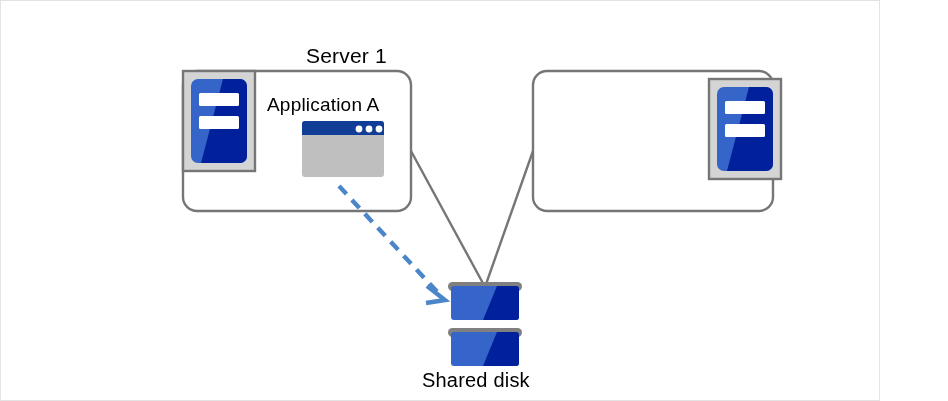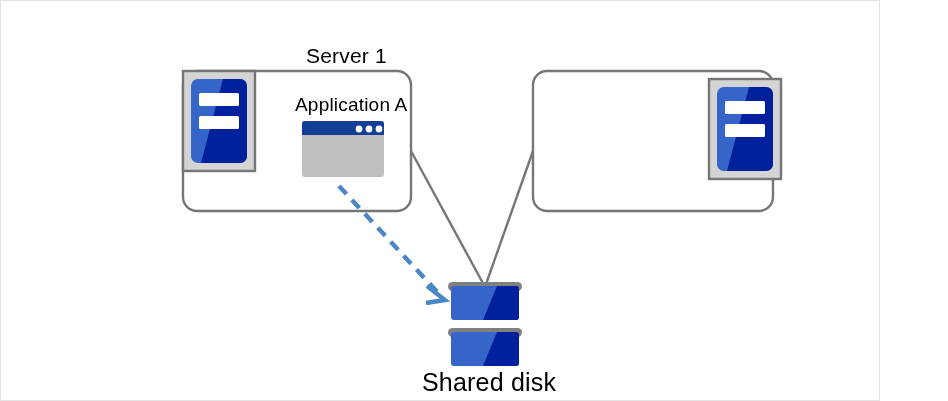--- a/index.html
+++ b/index.html
@@ -35,26 +35,26 @@
   }
   .srv-title {
     font-size: 21px;
     letter-spacing: 0.2px;
   }
   .app-title {
     font-size: 19px;
     letter-spacing: 0.2px;
   }
   .disk-title {
-    font-size: 25px;
+    font-size: 20px;
     letter-spacing: 0.2px;
   }
   #lbl-server1 { left: 305px; top: 44px; }
   #lbl-server2 { left: 575px; top: 44px; }
-  #lbl-app     { left: 294px; top: 94px; }
+  #lbl-app     { left: 266px; top: 94px; }
   #lbl-disk    { left: 421px; top: 369px; }
 </style>
 </head>
 <body>
 
 <div id="canvas">
 
   <svg id="vec" viewBox="0 0 948 401">
     <defs>
       <clipPath id="clipIcon1">

